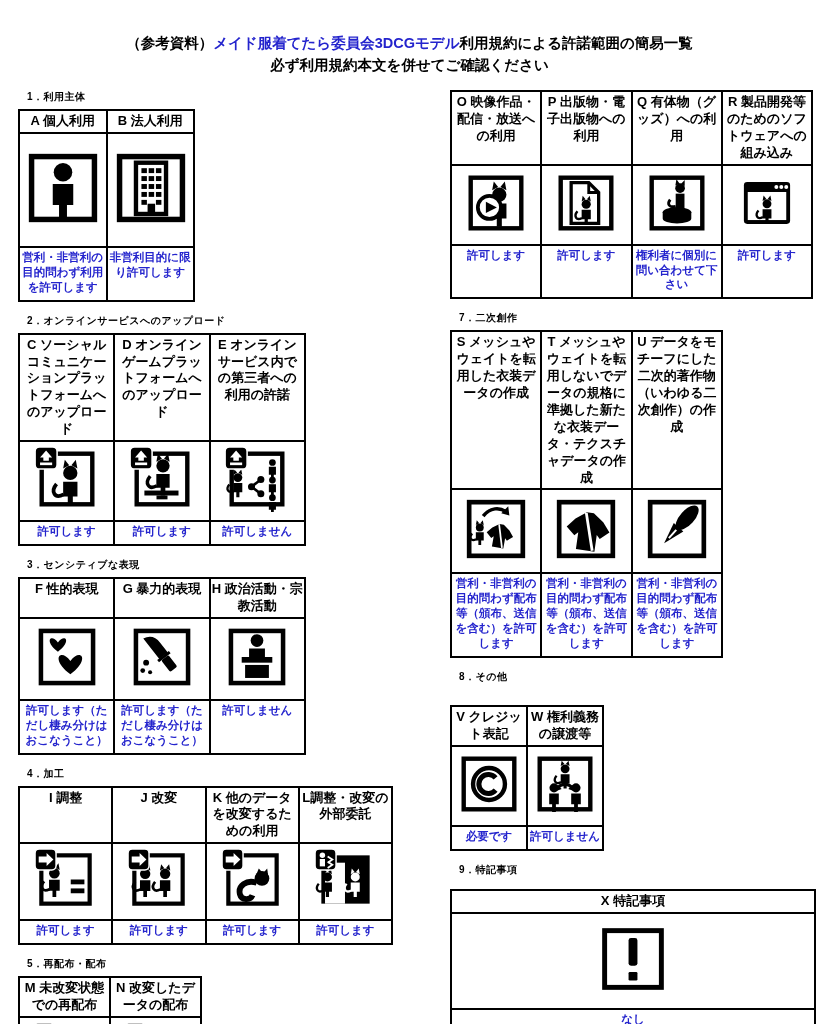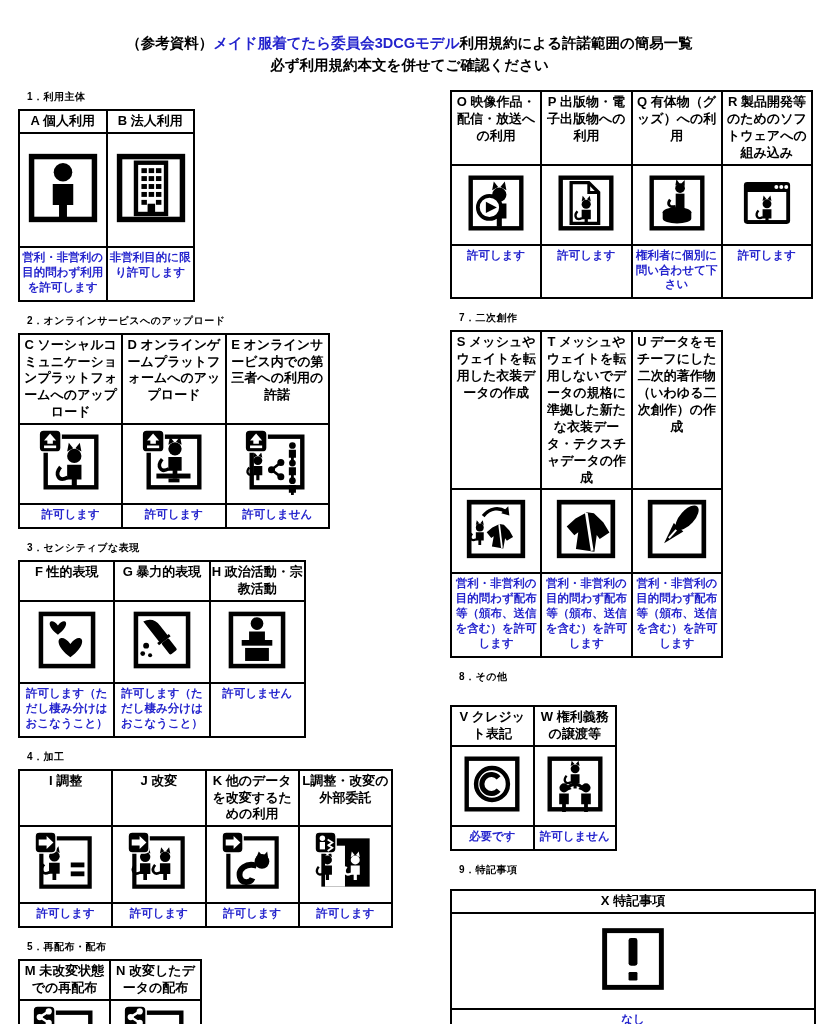--- a/index.html
+++ b/index.html
@@ -15,22 +15,22 @@
   .sec-head{font-size:10px;margin:0 0 5px 9px;letter-spacing:.5px;}
   table{border-collapse:collapse;table-layout:fixed;background:#fff;}
   th,td{border:2px solid #000;}
   th{font-size:13px;line-height:1.3;text-align:center;vertical-align:top;padding:2px 1px;font-weight:bold;}
   td.icell{text-align:center;vertical-align:middle;padding:4px 2px;}
   td.scell{color:#2424cd;font-size:11.5px;line-height:1.3;text-align:center;vertical-align:top;
            padding:2px 1px 5px;font-weight:bold;}
   .pict{display:inline-block;line-height:0;}
   .pict svg{display:block;color:#000;}
   .t1{width:177px;} .t1 td.icell{height:104px;}
-  .t2{width:312px;} .t3{width:288px;} .t4{width:375px;padding-left:12px;} .t5{width:184px;}
-  .t6{width:363px;padding-left:17px;} .t7{width:273px;} .t8{width:167px;margin-top:21px;} .t9{width:366px;margin-top:12px;}
+  .t2{width:288px;} .t3{width:288px;} .t4{width:375px;padding-left:12px;} .t5{width:184px;}
+  .t6{width:363px;padding-left:17px;} .t7{width:273px;} .t8{width:154px;margin-top:21px;} .t9{width:366px;margin-top:12px;}
   .sec9-head{margin-top:6px;}
   .t9 td.icell{height:86px;}
 </style>
 </head>
 <body>
 
 <svg width="0" height="0" style="position:absolute">
   <defs>
     <g id="d-frame">
         <rect x="7" y="7" width="46" height="46" fill="none" stroke="currentColor" stroke-width="4"></rect>

